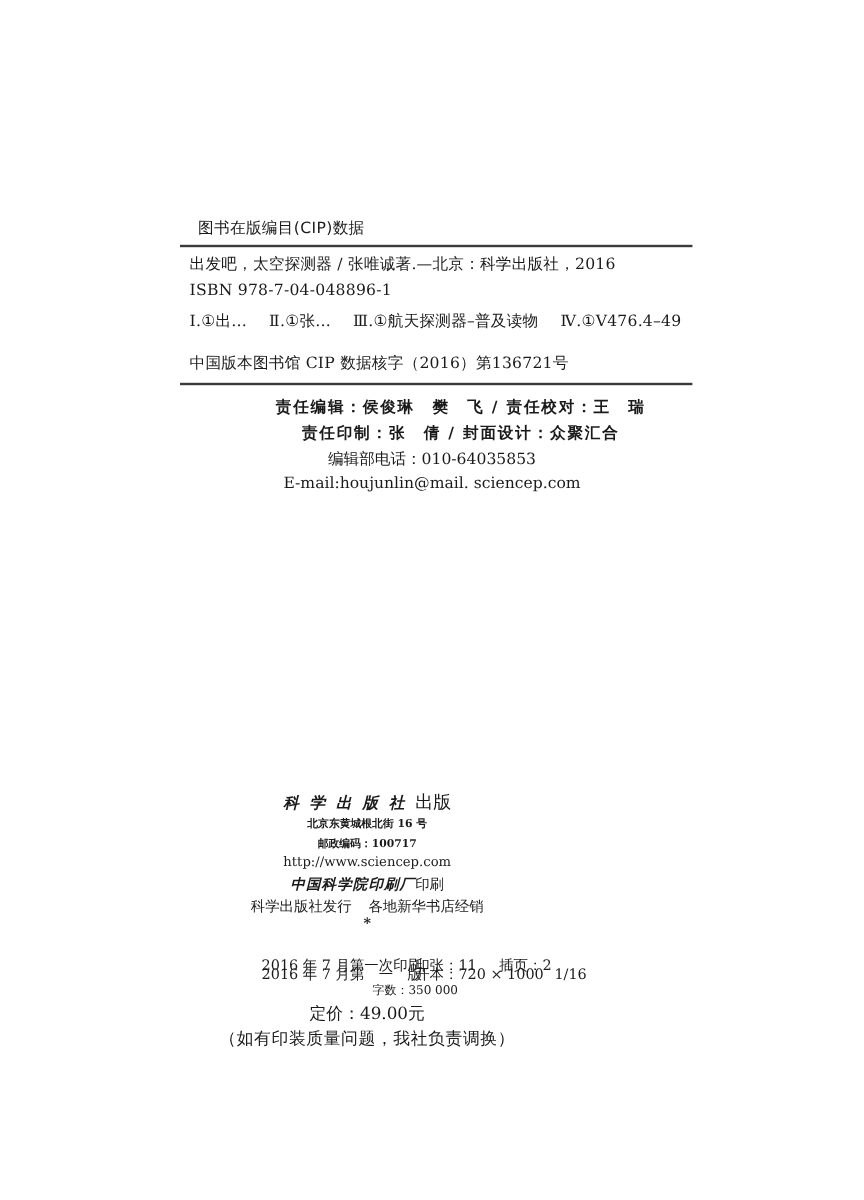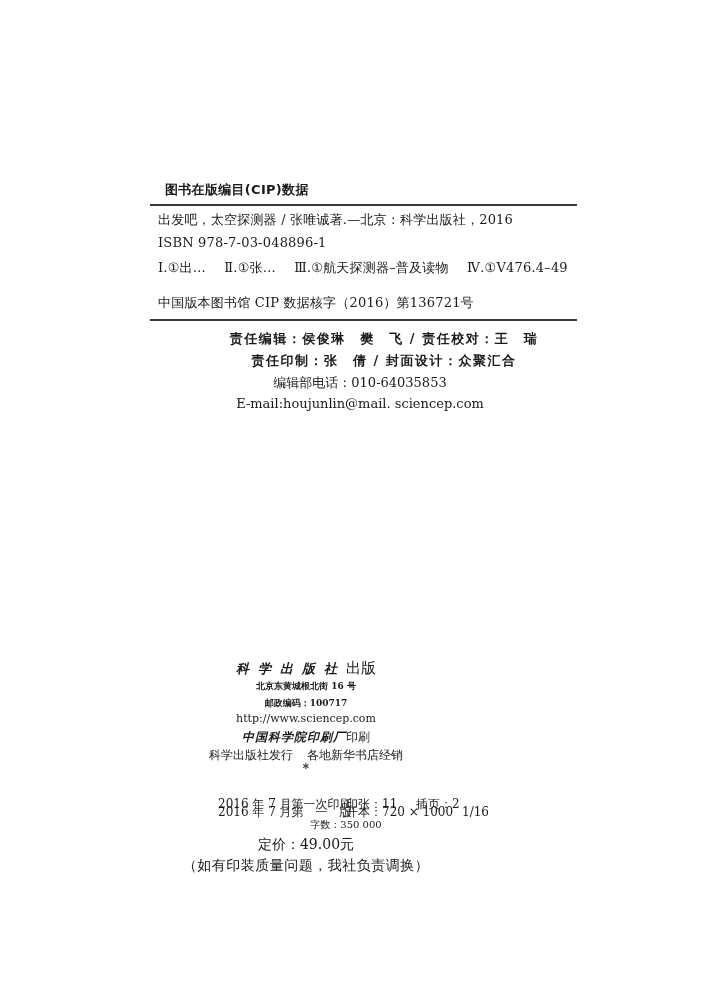--- a/index.html
+++ b/index.html
@@ -14,21 +14,21 @@
       overflow: hidden;
       color: #1a1a1a;
       font-family: "DejaVu Serif", "Liberation Serif", serif;
     }
     .abs { position: absolute; white-space: nowrap; }
 
     
     .cip-title {
       left: 165px; top: 181px;
       font-family: "DejaVu Sans", "Liberation Sans", sans-serif;
-      font-weight: bold;
+      font-weight: normal;
       font-size: 13px;
       letter-spacing: 0.3px;
     }
     .rule {
       position: absolute;
       left: 150px;
       width: 427px;
       height: 1.5px;
       background: #3a3a3a;
     }
@@ -94,21 +94,21 @@
     .p-price { top: 836px; font-size: 14px; font-weight: normal; }
     .p-note { top: 857px; font-size: 14px; letter-spacing: 0.5px; text-align: center; }
   </style>
 </head>
 <body>
 
 <div class="abs cip-title">图书在版编目(CIP)数据</div>
 <div class="rule rule-top"></div>
 
 <div class="abs cip-line l1">出发吧，太空探测器 / 张唯诚著.—北京：科学出版社，2016</div>
-<div class="abs cip-line l2">ISBN 978-7-03-048896-1</div>
+<div class="abs cip-line l2">ISBN 978-7-04-048896-1</div>
 <div class="abs cip-line l3">
   <span>Ⅰ.①出…</span>
   <span>Ⅱ.①张…</span>
   <span>Ⅲ.①航天探测器–普及读物</span>
   <span>Ⅳ.①V476.4–49</span>
 </div>
 <div class="abs cip-line l4">中国版本图书馆 CIP 数据核字（2016）第136721号</div>
 <div class="rule rule-bottom"></div>
 
 <div class="abs credits bold-cn c1">责任编辑：侯俊琳　樊　飞 / 责任校对：王　瑞</div>

